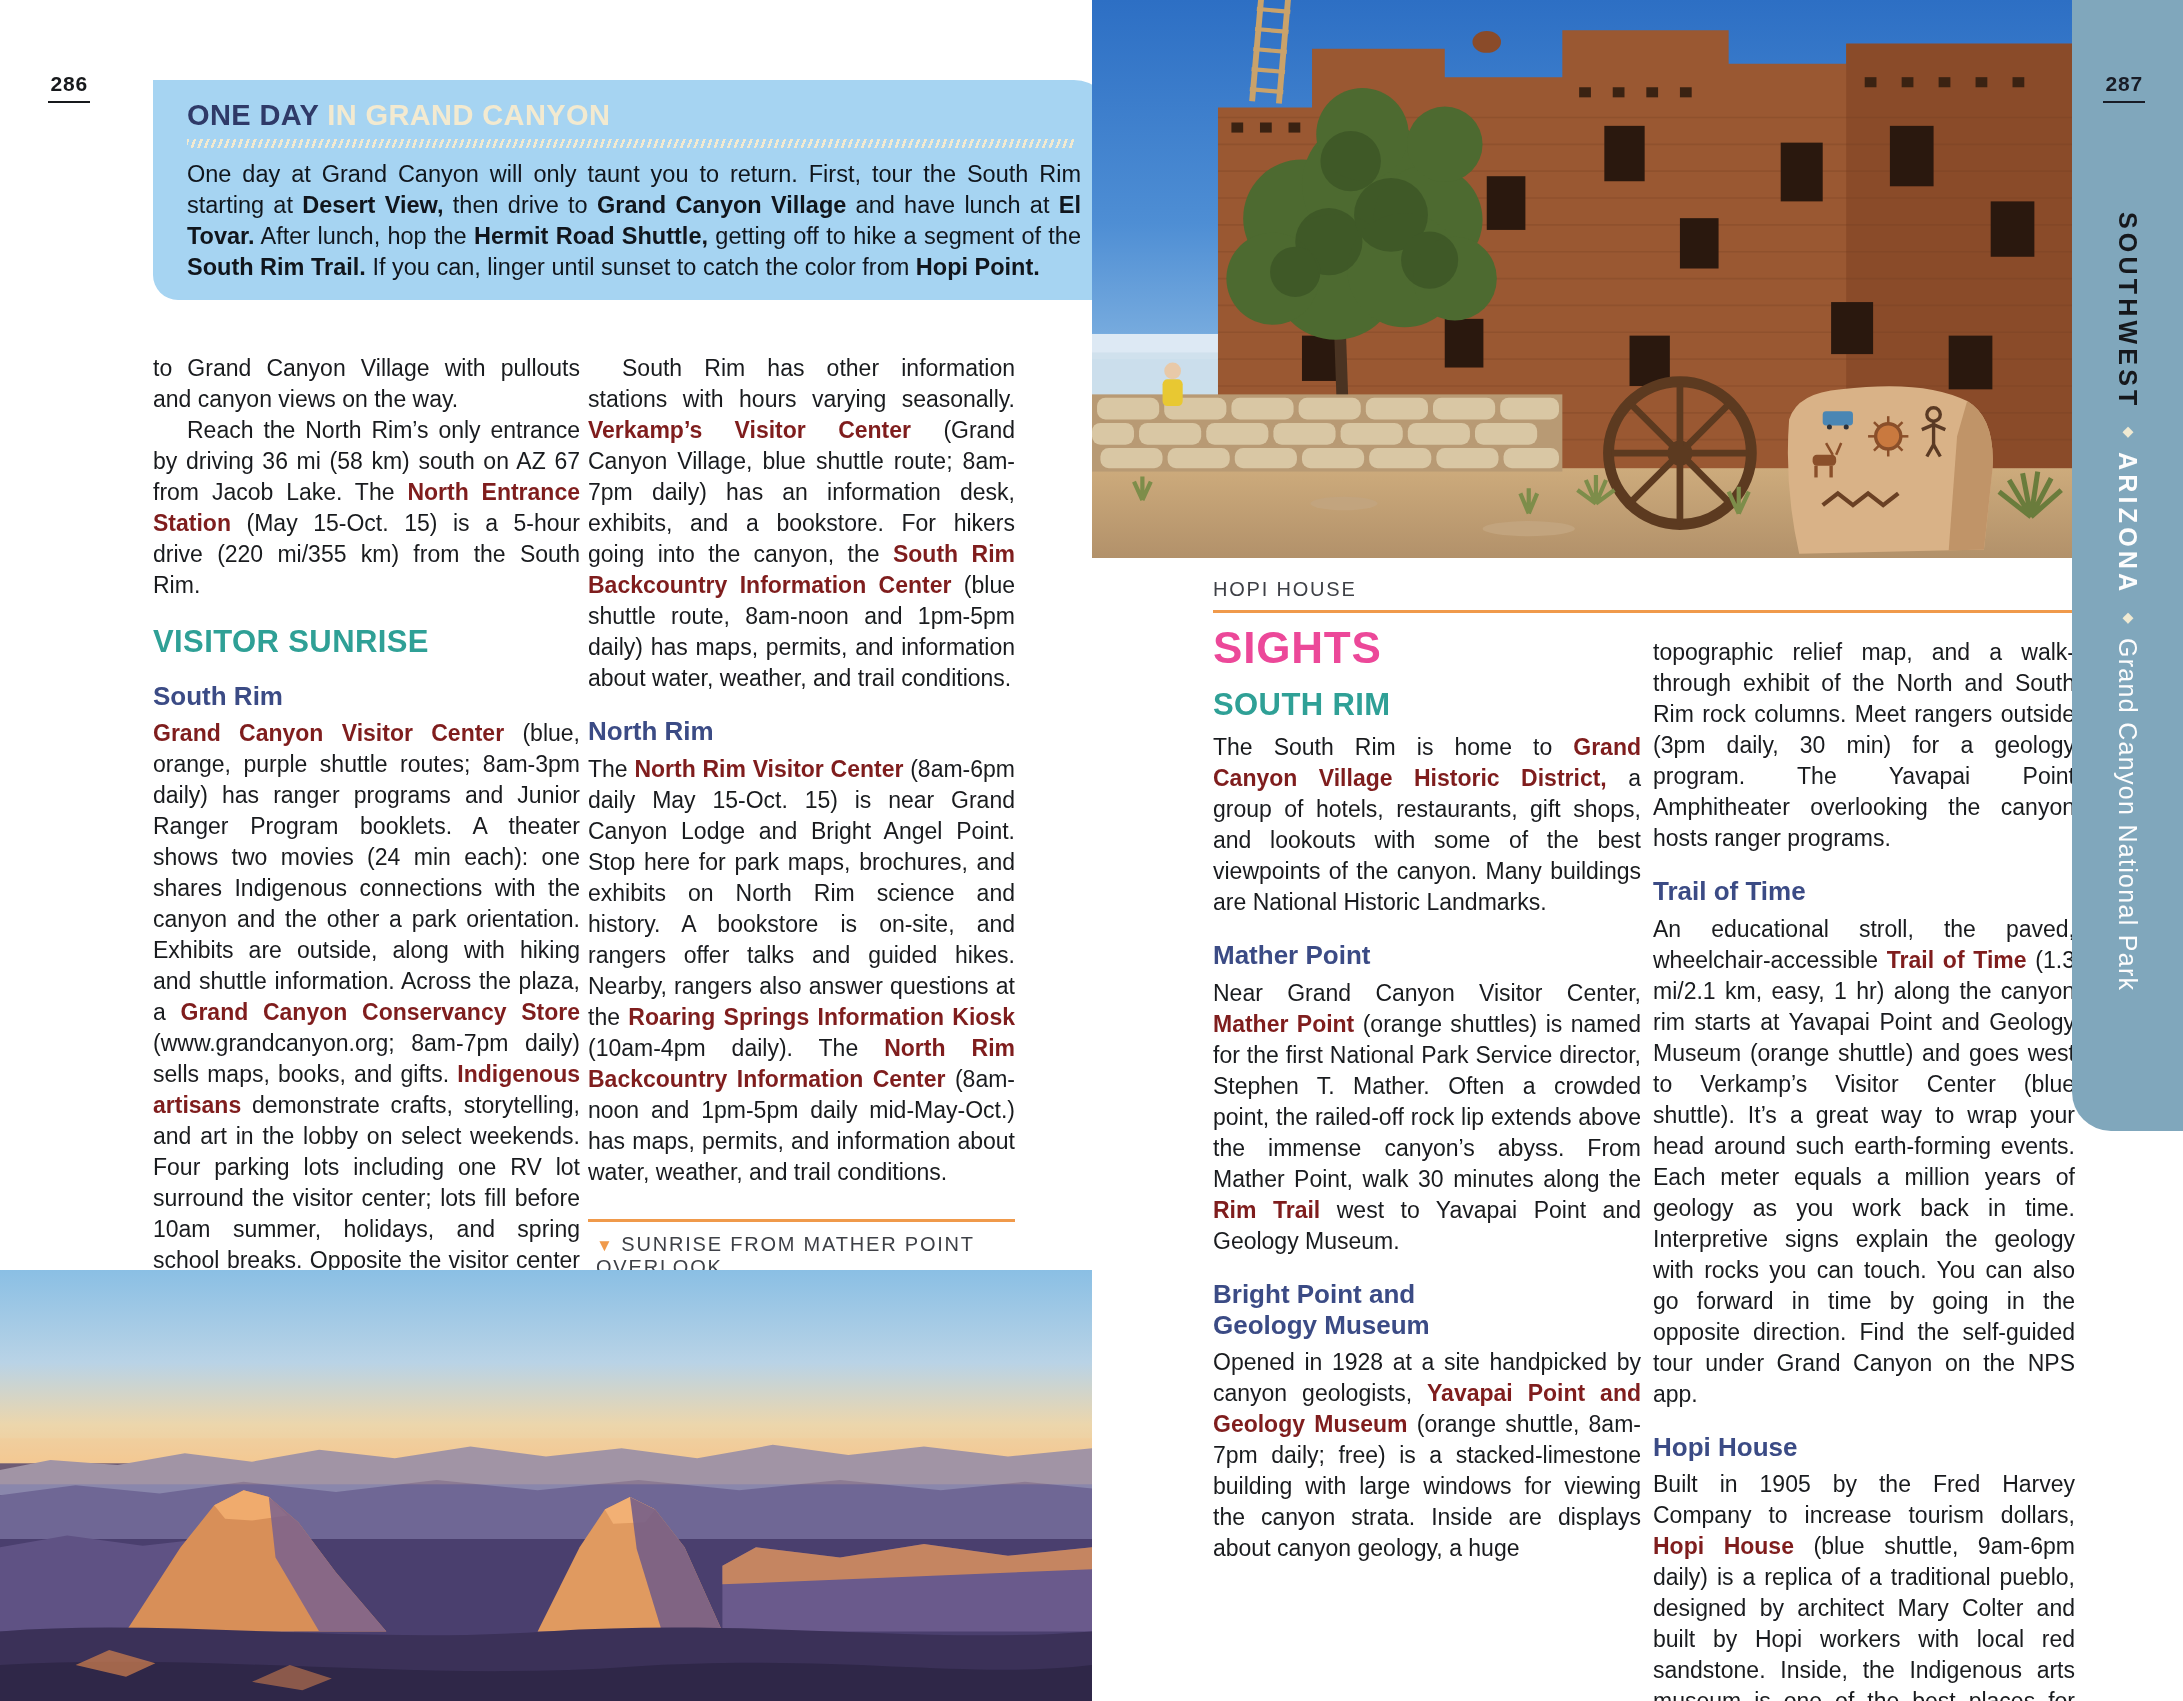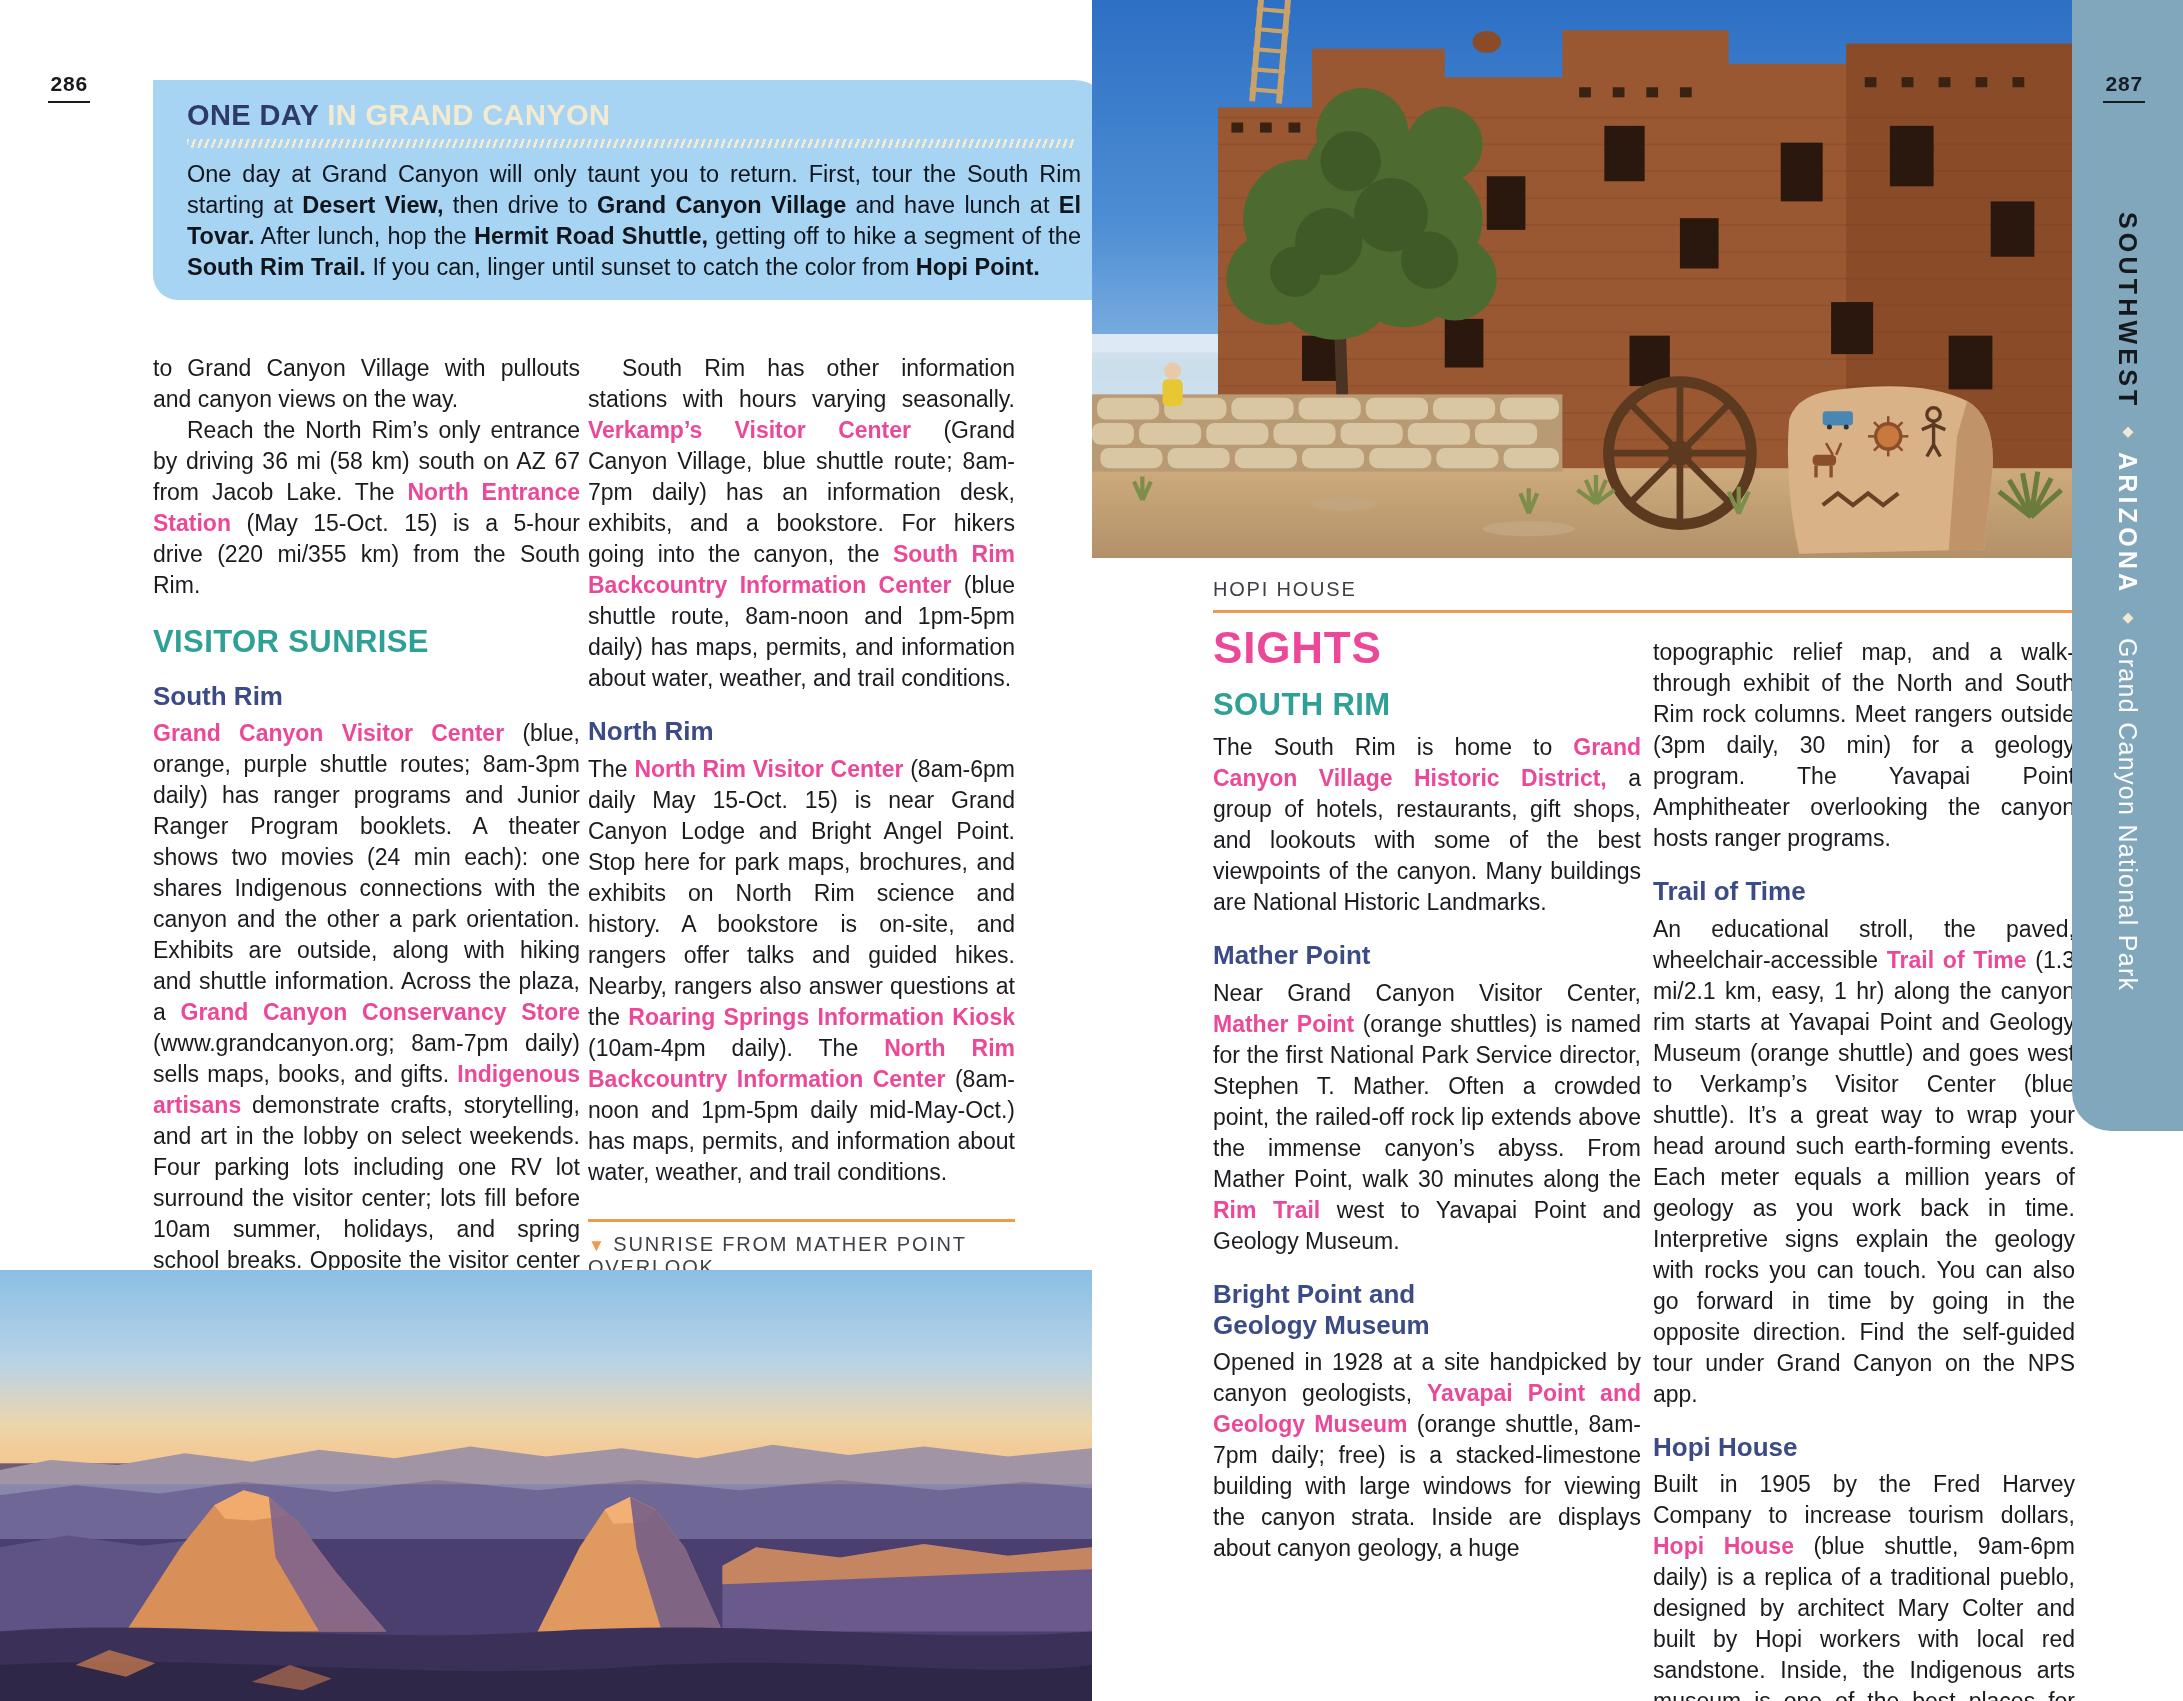--- a/index.html
+++ b/index.html
@@ -33,27 +33,27 @@
   
   .col { position:absolute; font-size:23px; line-height:31px; color:#191b1e; }
   #l-col1 { left:153px;  top:353px; width:427px; }
   #l-col2 { left:588px;  top:353px; width:427px; }
   #r-col1 { left:1213px; top:732px; width:428px; }
   #r-col2 { left:1653px; top:637px; width:422px; }
   .blk.p, .blk.pi { text-align:justify; }
   .blk.pi { text-indent:34px; }
   .blk.h2 { font-size:31px; font-weight:800; color:#2fa096; letter-spacing:0.4px; margin:23.5px 0 8.4px; line-height:34px; }
   .blk.h3 { font-size:26px; font-weight:800; color:#3b4b85; margin:22px 0 6.7px; line-height:31px; white-space:pre-line; }
-  .blk b { font-weight:700; color:#ec4899; }
+  .blk b { font-weight:700; color:#7f1d1d; }
 
   
   .cap-rule { height:2.5px; background:#f09a4b; }
   .caption-text { font-size:20px; letter-spacing:1.8px; color:#3e4046; }
   #cap-sunrise { position:absolute; left:588px; top:1219px; width:427px; }
-  #cap-sunrise .caption-text { margin-top:11px; }
+  #cap-sunrise .caption-text { margin-top:11px;margin-left:8px; }
   #cap-sunrise .tri { color:#f09a4b; font-size:17px; margin-right:6.7px; }
   #cap-hopi { position:absolute; left:1213px; top:578px; width:859px; }
   #cap-hopi .cap-rule { margin-top:9.2px; }
 
   
   #sights-title {
     position:absolute; left:1213px; top:626px; font-size:44px; font-weight:800;
     color:#ec4899; letter-spacing:0.8px; line-height:44px;
   }
   #southrim-title {

